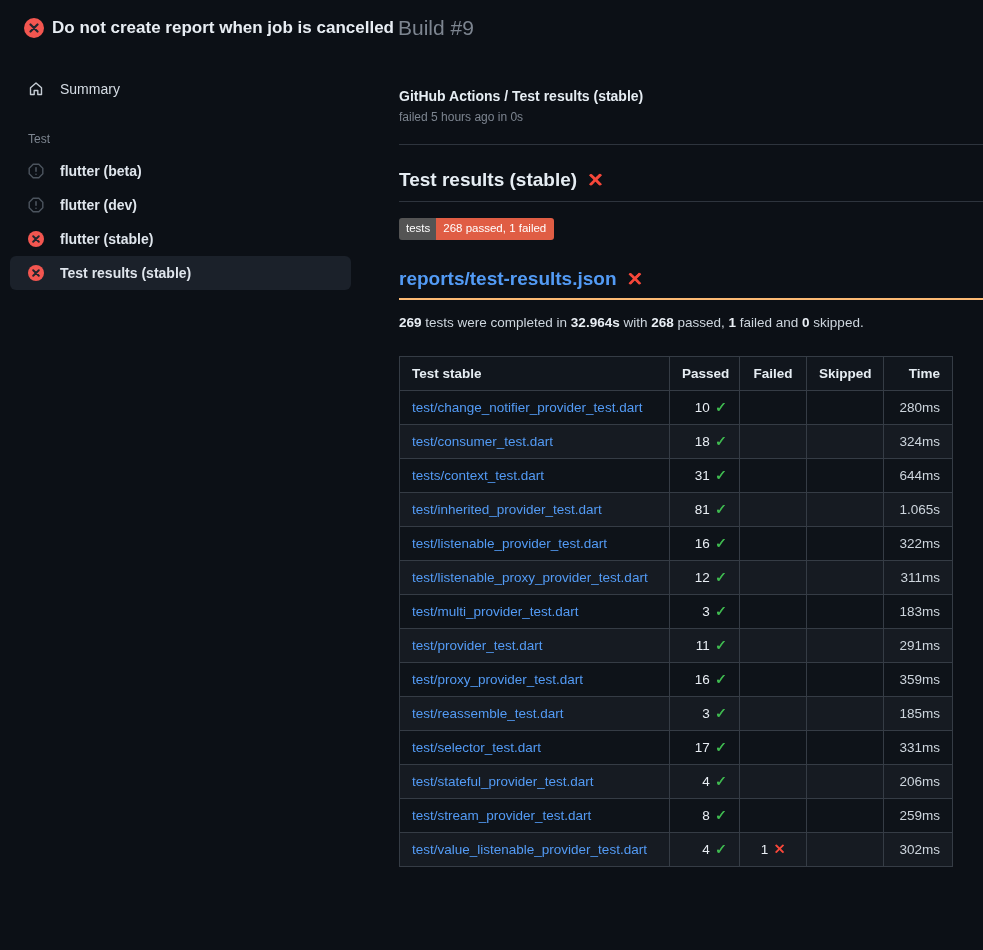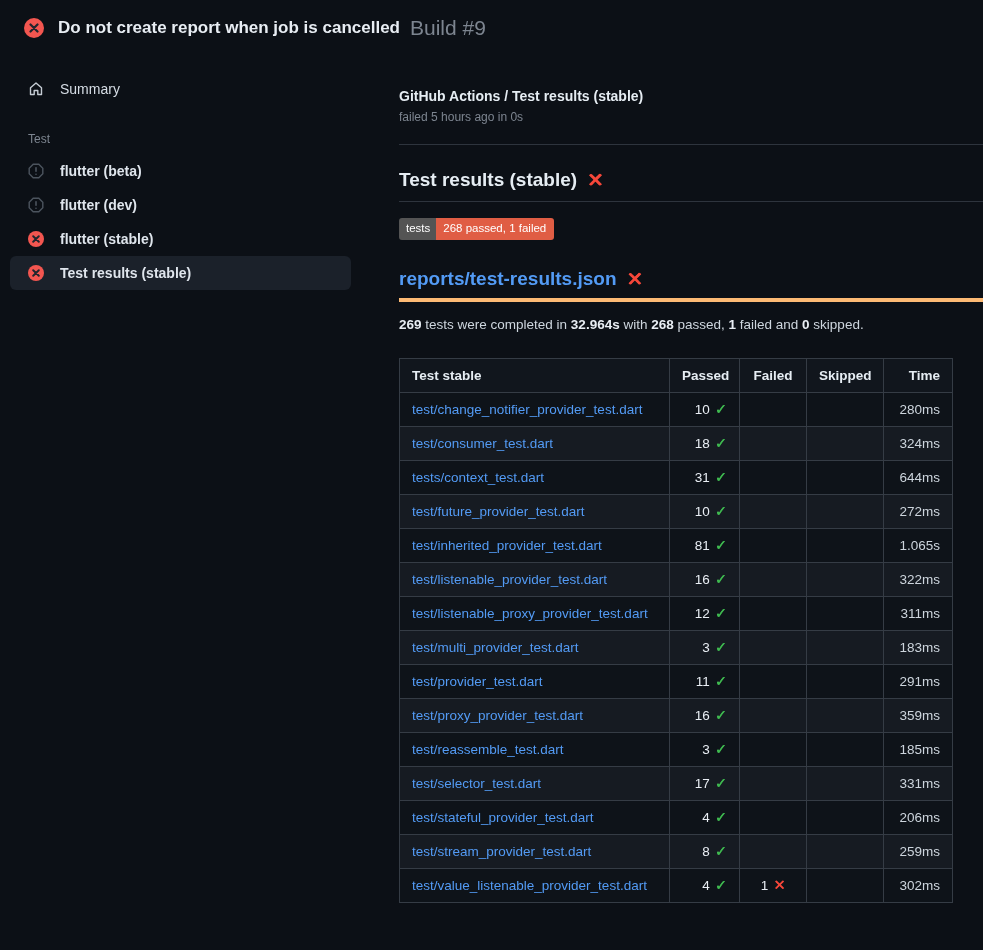--- a/index.html
+++ b/index.html
@@ -1,20 +1,20 @@
 <!DOCTYPE html>
 <html><head>
 <meta charset="utf-8">
 <style>
   * { margin:0; padding:0; box-sizing:border-box; }
   html,body { width:983px; height:950px; background:#0c1016; overflow:hidden;
     font-family:"Liberation Sans","DejaVu Sans",sans-serif; color:#e6edf3; }
 
   
-  .app-header { display:flex; align-items:center; gap:14px; height:56px; padding:0 24px; }
+  .app-header { display:flex; align-items:center; gap:8px; height:56px; padding:0 24px; }
   .fail-circle { width:20px; height:20px; border-radius:50%; background:#f35650;
     display:inline-flex; align-items:center; justify-content:center; flex-shrink:0; }
   .fail-circle svg { display:block; }
   .app-title { font-size:17px; font-weight:700; color:#e8edf3; }
   .app-build { font-size:21px; font-weight:400; color:#7d8590; margin-left:-4px; }
 
   .layout { display:flex; align-items:flex-start; }
 
   
   .sidebar { width:399px; flex-shrink:0; padding:16px 48px 0 10px; }
@@ -35,21 +35,21 @@
   .section-h2 { margin-top:24px; padding-bottom:10px; border-bottom:1px solid #2e343d;
     font-size:19px; font-weight:700; display:flex; align-items:center; gap:10px; }
   .red-x { color:#f5473a; font-size:20px; font-weight:700; line-height:1;
     font-family:"DejaVu Sans",sans-serif; text-shadow:0.6px 0 0 #f5473a, -0.6px 0 0 #f5473a; }
 
   .badge { display:inline-flex; margin-top:16px; font-size:11.5px; font-weight:400;
     border-radius:3px; overflow:hidden; line-height:1; }
   .badge .b-label { background:#545454; color:#fff; padding:5px 6px 5px 7px; }
   .badge .b-value { background:#e05d44; color:#fff; padding:5px 8px 5px 7px; }
 
-  .section-h3 { margin-top:28px; padding-bottom:8px; border-bottom:4px solid #fdba74;
+  .section-h3 { margin-top:28px; padding-bottom:8px; border-bottom:2px solid #fdba74;
     font-size:19px; font-weight:700; display:flex; align-items:center; gap:10px; }
   .section-h3 a { color:#539bf5; text-decoration:none; }
 
   .summary-line { margin-top:14px; font-size:13.5px; color:#ced6de; line-height:18px; }
   .summary-line b { color:#e9eef4; }
 
   
   table.results { margin-top:24px; border-collapse:collapse; table-layout:fixed;
     width:553px; font-size:13.5px; background:#0e1319; }
   table.results th, table.results td { border:1px solid #353c45; padding:0 12px; height:34px; }
@@ -191,27 +191,20 @@
             <td class="c-time">324ms</td>
           </tr>
           <tr>
             <td class="c-suite"><a href="#">tests/context_test.dart</a></td>
             <td class="c-passed"><span class="num">31</span><span class="mark pass">✓</span></td>
             <td class="c-failed"></td>
             <td class="c-skipped"></td>
             <td class="c-time">644ms</td>
           </tr>
           <tr>
-            <td class="c-suite"><a href="#">test/future_provider_test.dart</a></td>
-            <td class="c-passed"><span class="num">10</span><span class="mark pass">✓</span></td>
-            <td class="c-failed"></td>
-            <td class="c-skipped"></td>
-            <td class="c-time">272ms</td>
-          </tr>
-          <tr>
             <td class="c-suite"><a href="#">test/inherited_provider_test.dart</a></td>
             <td class="c-passed"><span class="num">81</span><span class="mark pass">✓</span></td>
             <td class="c-failed"></td>
             <td class="c-skipped"></td>
             <td class="c-time">1.065s</td>
           </tr>
           <tr>
             <td class="c-suite"><a href="#">test/listenable_provider_test.dart</a></td>
             <td class="c-passed"><span class="num">16</span><span class="mark pass">✓</span></td>
             <td class="c-failed"></td>

